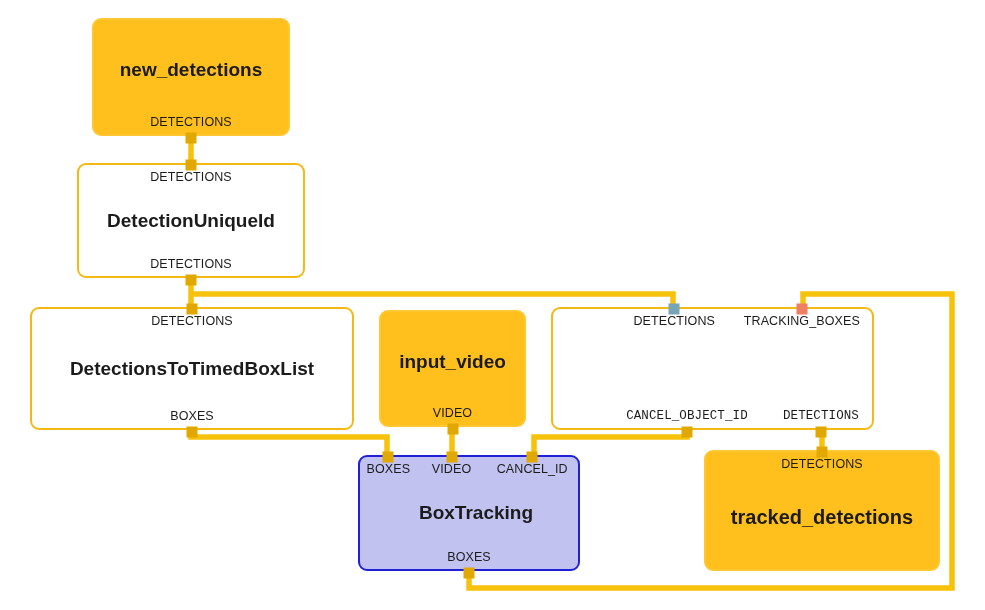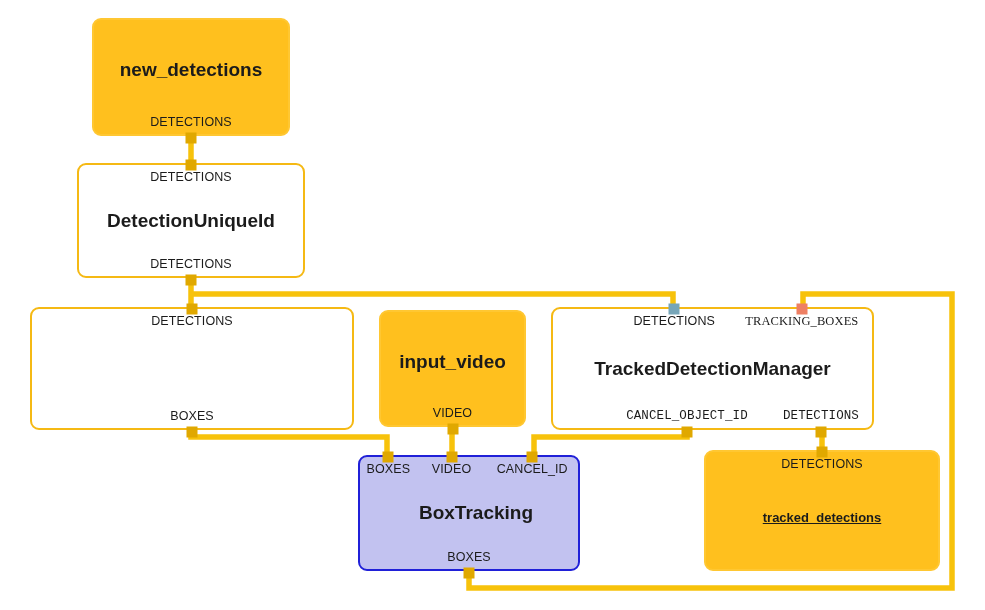--- a/index.html
+++ b/index.html
@@ -147,41 +147,41 @@
         <span class="pin" style="left: 50%; top: 115px;"></span>
         <div class="port-row bottom" style="height: 24px;">
           <span class="port bottom" style="left: 50%;">DETECTIONS</span>
         </div>
       </div>
       <div class="node calc" style="left: 30px; top: 307px; width: 324px; height: 123px;">
         <span class="pin" style="left: 50%; top: 0px;"></span>
         <div class="port-row top" style="height: 24px;">
           <span class="port top" style="left: 50%;">DETECTIONS</span>
         </div>
+        <div class="node-title" style="font-size: 19px;">DetectionsToTimedBoxList</div>
         <span class="pin" style="left: 50%; top: 123px;"></span>
         <div class="port-row bottom" style="height: 24px;">
           <span class="port bottom" style="left: 50%;">BOXES</span>
         </div>
       </div>
       <div class="node io" style="left: 379px; top: 310px; width: 147px; height: 117px;">
         <div class="port-row top" style="height: 10px;"></div>
         <div class="node-title" style="font-size: 19px;">input_video</div>
         <span class="pin" style="left: 50%; top: 117px;"></span>
         <div class="port-row bottom" style="height: 24px;">
           <span class="port bottom" style="left: 50%;">VIDEO</span>
         </div>
       </div>
       <div class="node calc" style="left: 551px; top: 307px; width: 323px; height: 123px;">
         <span class="pin detections-in" style="left: 38%; top: 0px;"></span>
         <span class="pin tracking-in" style="left: 78%; top: 0px;"></span>
         <div class="port-row top" style="height: 24px;">
           <span class="port top" style="left: 38%;">DETECTIONS</span>
-          <span class="port top" style="left: 78%; font-family: Liberation Serif, serif;">TRACKING_BOXES</span>
-        </div>
-        <div class="node-title" style="font-size: 19px;">TrackedDetectionManager</div>
+          <span class="port top" style="left: 78%;">TRACKING_BOXES</span>
+        </div>
         <span class="pin" style="left: 42%; top: 123px;"></span>
         <span class="pin" style="left: 84%; top: 123px;"></span>
         <div class="port-row bottom" style="height: 24px; font-family: Liberation Mono, monospace;">
           <span class="port bottom" style="left: 42%;">CANCEL_OBJECT_ID</span>
           <span class="port bottom" style="left: 84%;">DETECTIONS</span>
         </div>
       </div>
       <div class="node sub" style="left: 358px; top: 455px; width: 222px; height: 116px;">
         <span class="pin" style="left: 13%; top: 0px;"></span>
         <span class="pin" style="left: 42%; top: 0px;"></span>
@@ -195,18 +195,18 @@
         <span class="pin" style="left: 50%; top: 116px;"></span>
         <div class="port-row bottom" style="height: 24px;">
           <span class="port bottom" style="left: 50%;">BOXES</span>
         </div>
       </div>
       <div class="node io" style="left: 704px; top: 450px; width: 236px; height: 121px;">
         <span class="pin" style="left: 50%; top: 0px;"></span>
         <div class="port-row top" style="height: 24px;">
           <span class="port top" style="left: 50%;">DETECTIONS</span>
         </div>
-        <div class="node-title" style="font-size: 13px; text-decoration: underline;">tracked_detections</div>
+        <div class="node-title" style="font-size: 20px;">tracked_detections</div>
         <div class="port-row bottom" style="height: 10px;"></div>
       </div>
     </div>
 
 </div>
 
 </body></html>

